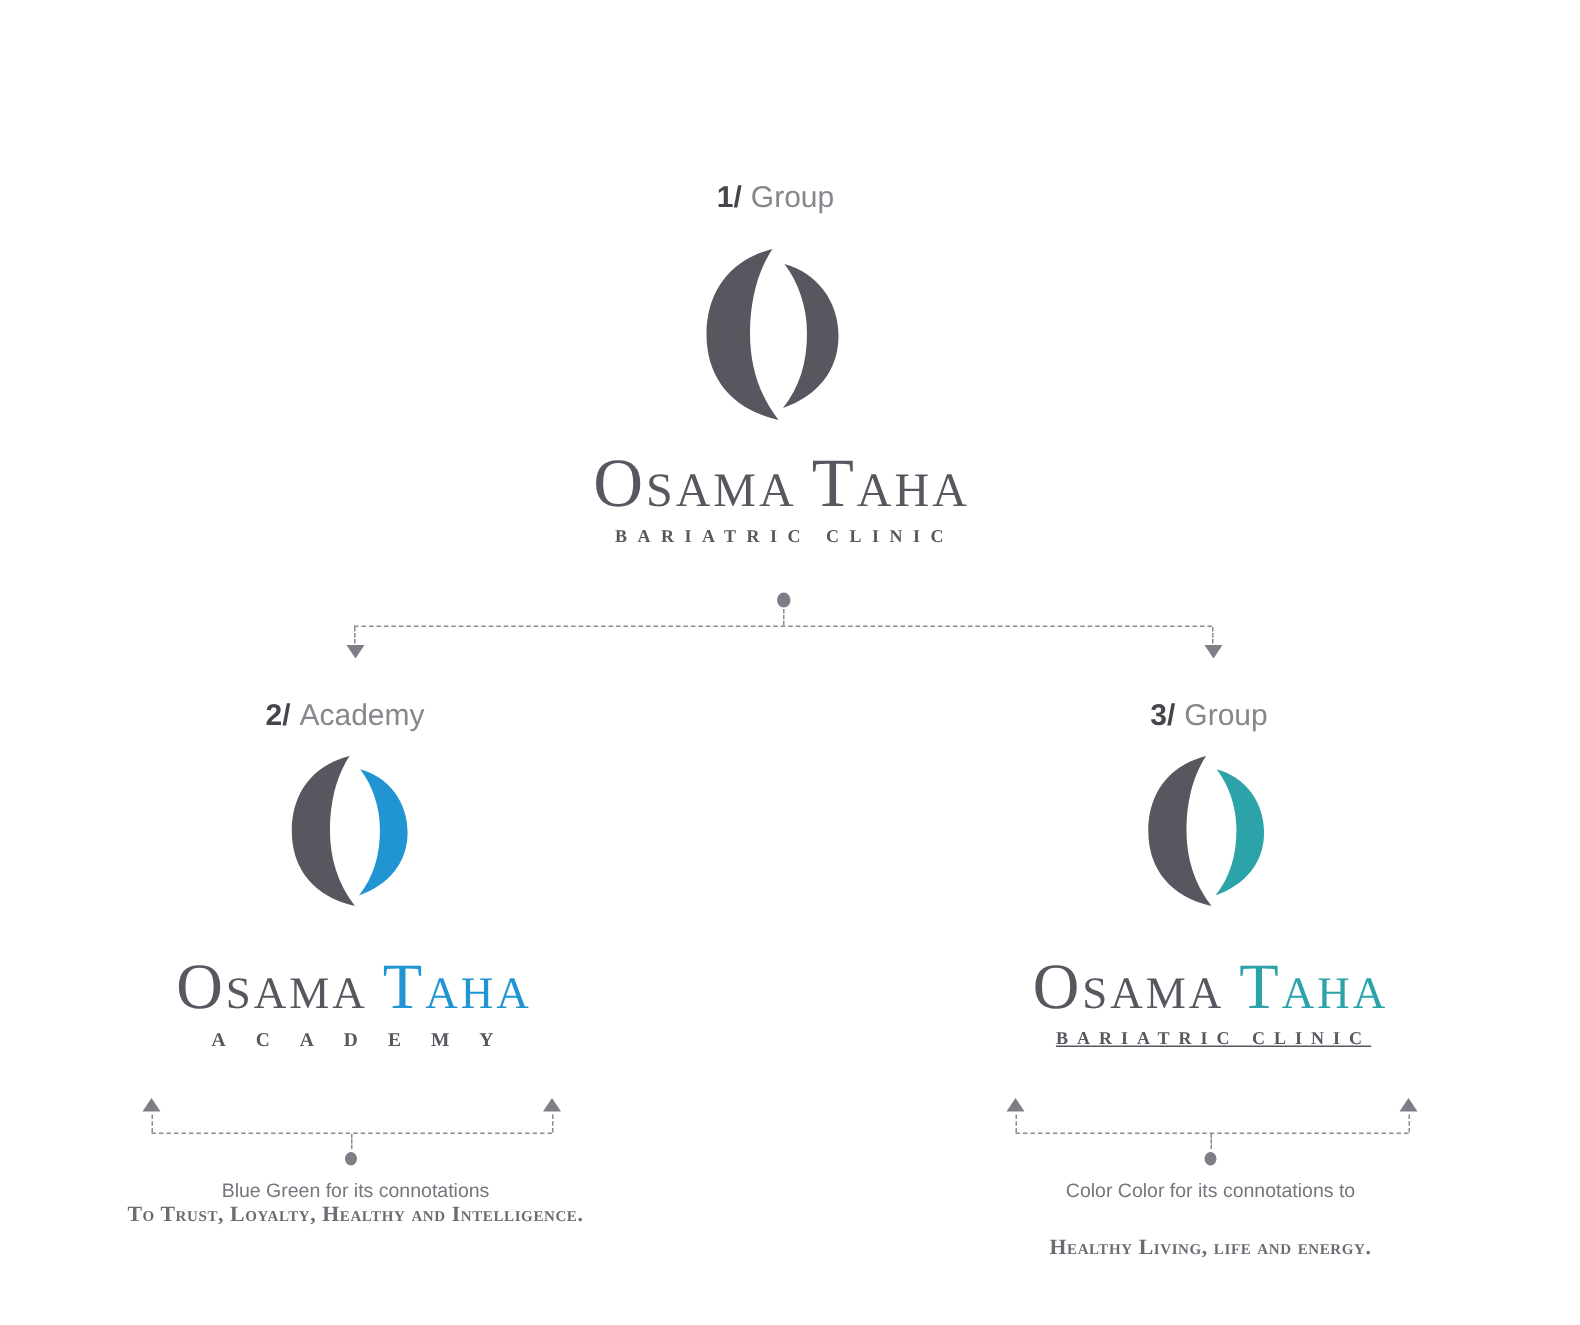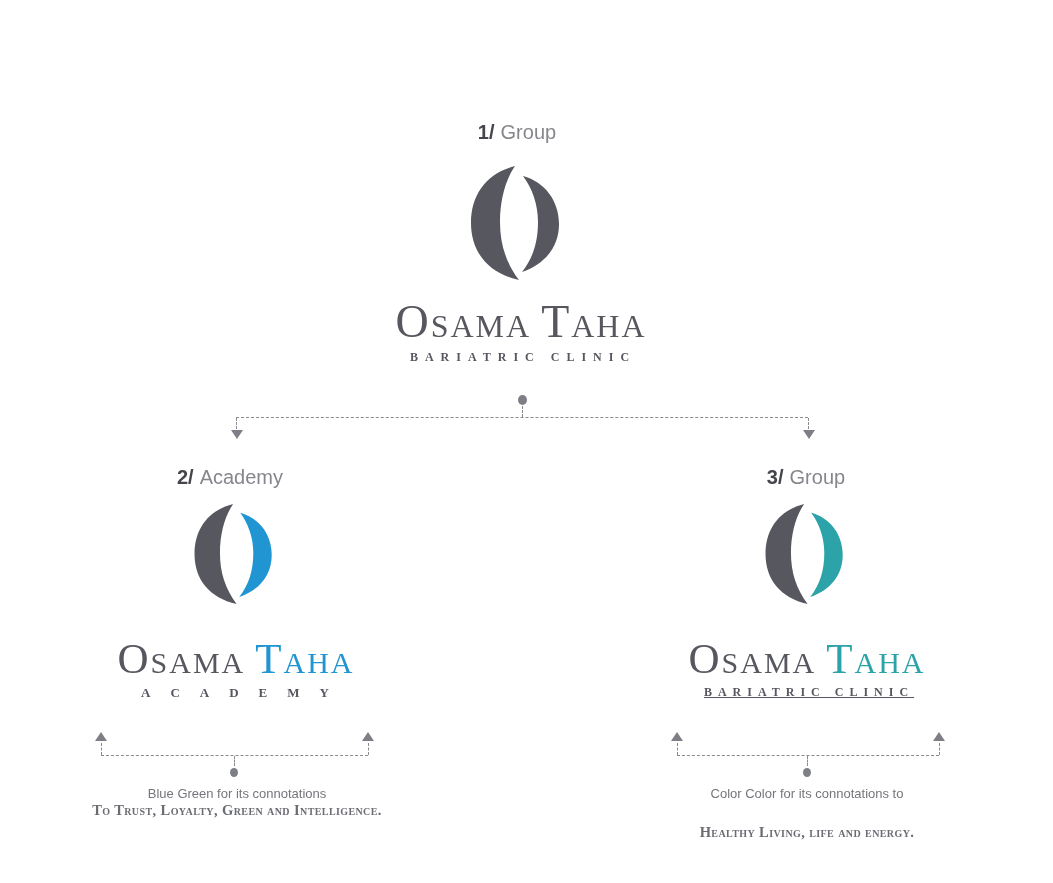--- a/index.html
+++ b/index.html
@@ -112,21 +112,21 @@
   <div class="abs ctr subline clinic" style="left:809px;top:685px;">BARIATRIC CLINIC</div>
 
   <div class="abs arrow-up" style="left:95px;top:732px;"></div>
   <div class="abs arrow-up" style="left:362px;top:732px;"></div>
   <div class="abs dash-v" style="left:101px;top:743px;height:12px;"></div>
   <div class="abs dash-v" style="left:368px;top:743px;height:12px;"></div>
   <div class="abs dash-h" style="left:101px;top:755px;width:267px;"></div>
   <div class="abs dash-v" style="left:234px;top:756px;height:10px;"></div>
   <div class="abs dot" style="left:230px;top:768px;width:8px;height:9px;"></div>
   <div class="abs ctr note-sans" style="left:237px;top:786px;">Blue Green for its connotations</div>
-  <div class="abs ctr note-serif" style="left:237px;top:802px;">To Trust, Loyalty, Green and Intelligence.</div>
+  <div class="abs ctr note-serif" style="left:237px;top:802px;">To Trust, Loyalty, Healthy and Intelligence.</div>
 
   <div class="abs arrow-up" style="left:671px;top:732px;"></div>
   <div class="abs arrow-up" style="left:933px;top:732px;"></div>
   <div class="abs dash-v" style="left:677px;top:743px;height:12px;"></div>
   <div class="abs dash-v" style="left:939px;top:743px;height:12px;"></div>
   <div class="abs dash-h" style="left:677px;top:755px;width:262px;"></div>
   <div class="abs dash-v" style="left:807px;top:756px;height:10px;"></div>
   <div class="abs dot" style="left:803px;top:768px;width:8px;height:9px;"></div>
   <div class="abs ctr note-sans" style="left:807px;top:786px;">Color Color for its connotations to</div>
   <div class="abs ctr note-serif" style="left:807px;top:824px;">Healthy Living, life and energy.</div>

